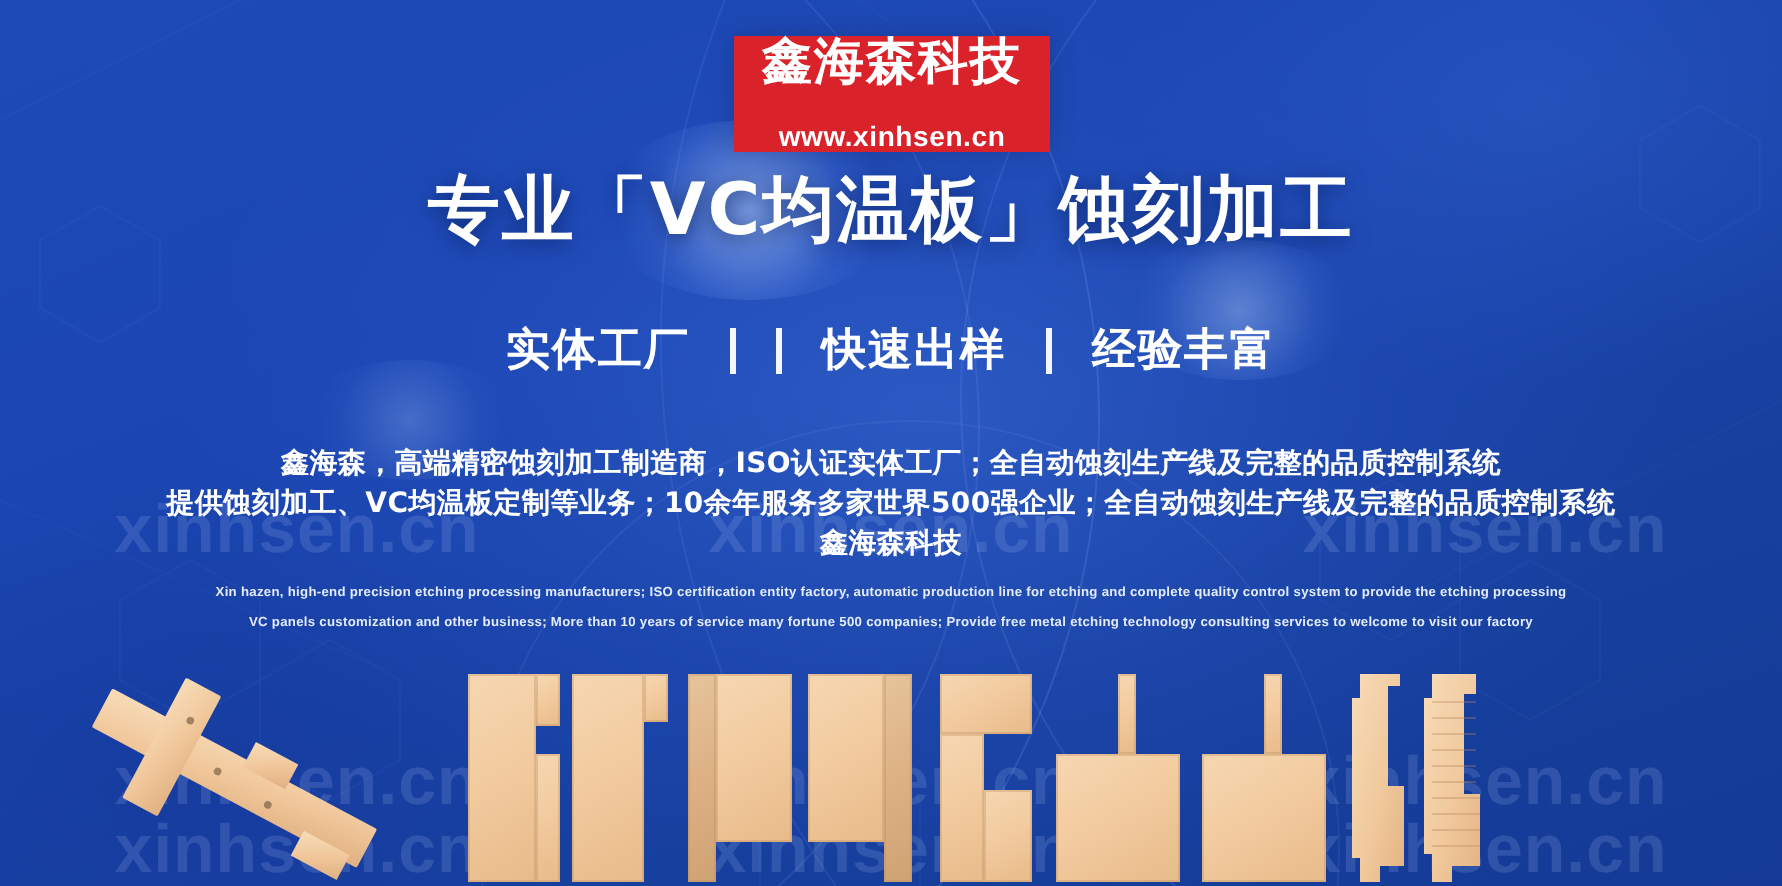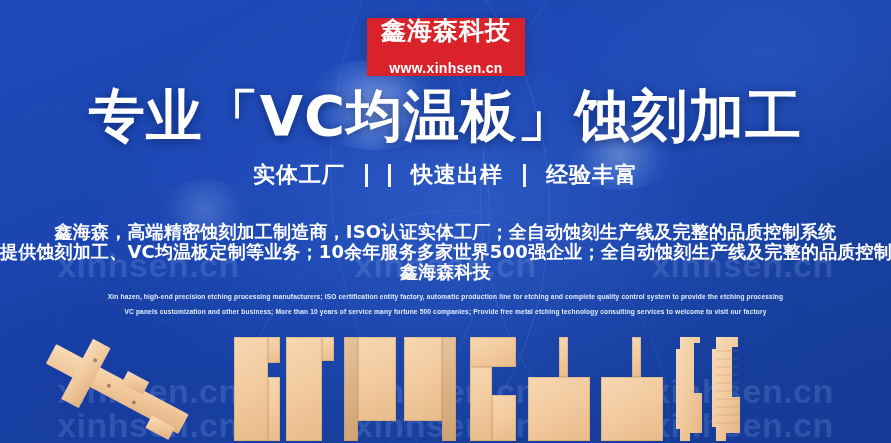--- a/index.html
+++ b/index.html
@@ -85,21 +85,21 @@
     letter-spacing:0.3px;
     margin-top:16px;
   }
 
   
   #headline {
     position:absolute;
     left:0; right:0; top:88px;
     text-align:center;
     color:#ffffff;
-    font-size:56px;
+    font-size:36px;
     font-weight:700;
     letter-spacing:1px;
     line-height:1;
     white-space:nowrap;
     font-family:"DejaVu Sans","Liberation Sans",sans-serif;
     text-shadow:0 2px 10px rgba(4,20,70,0.55);
   }
 
   
   #features {
@@ -121,21 +121,21 @@
     background:#ffffff;
     opacity:0.95;
   }
 
   
   #desc-cn {
     position:absolute;
     left:0; right:0; top:222px;
     text-align:center;
     color:#ffffff;
-    font-size:18px;
+    font-size:14px;
     font-weight:700;
     line-height:20px;
     letter-spacing:0.2px;
     font-family:"DejaVu Sans","Liberation Sans",sans-serif;
   }
   #desc-cn .line { white-space:nowrap; }
 
   
   #desc-en {
     position:absolute;

